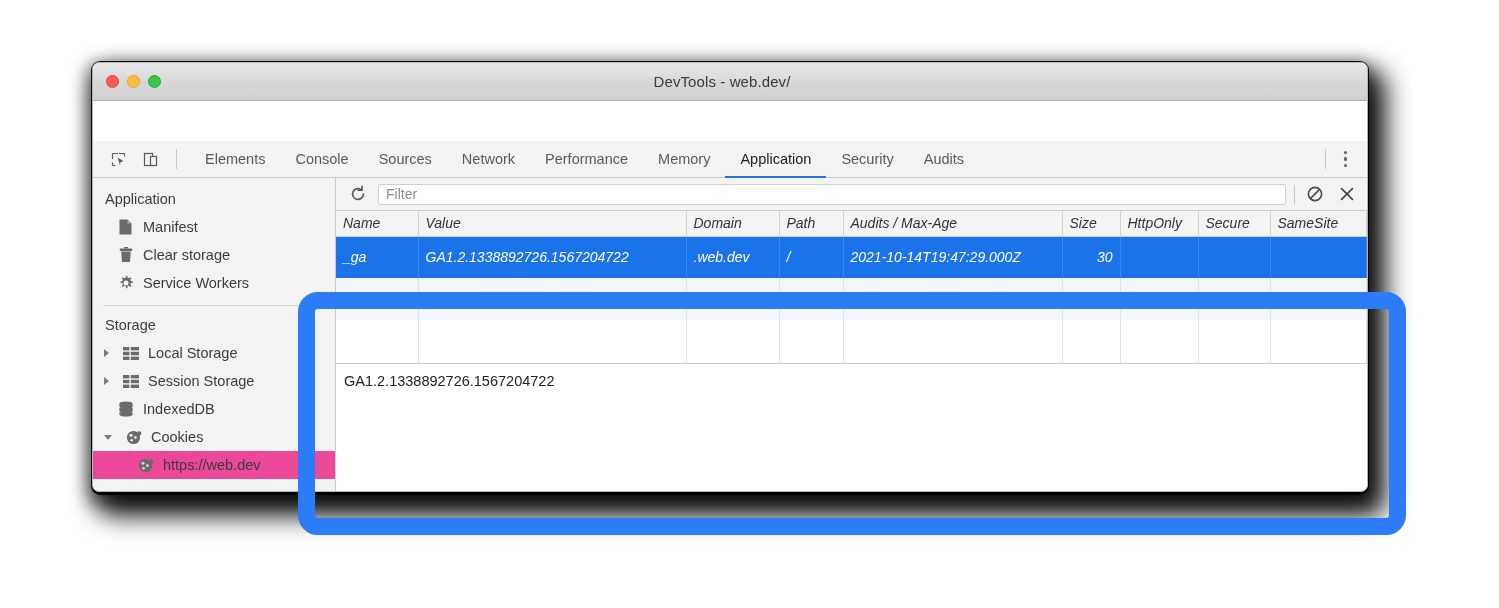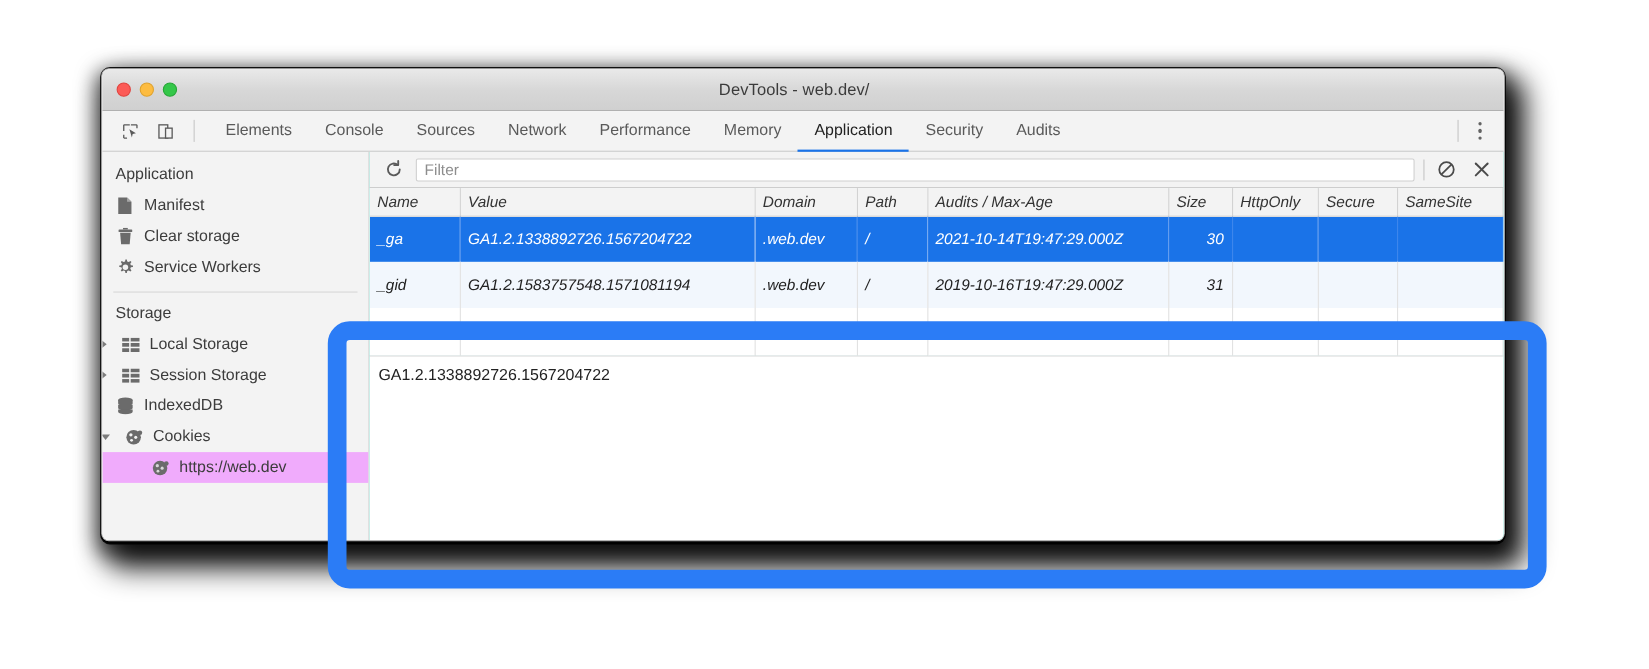--- a/index.html
+++ b/index.html
@@ -60,20 +60,21 @@
   }
 
   
   .tabbar {
     height: 37px;
     background: #f3f3f3;
     border-bottom: 1px solid #cdcdcd;
     display: flex;
     align-items: stretch;
     position: relative;
+    margin-top: 40px;
   }
   .tb-icons { display: flex; align-items: center; padding: 0 6px 0 12px; gap: 6px; }
   .tb-icon {
     width: 26px; height: 26px;
     display: flex; align-items: center; justify-content: center;
     border-radius: 3px;
   }
   .tb-sep { width: 1px; height: 20px; background: #c6c6c6; align-self: center; margin: 0 7px; }
   .tabs { display: flex; align-items: stretch; }
   .tab {
@@ -115,28 +116,28 @@
     overflow: hidden;
   }
   .sb-group-title {
     padding: 5px 0 6px 12px;
     font-size: 14.5px;
     color: #3c3c3c;
   }
   .sb-item {
     display: flex; align-items: center;
     height: 28px;
-    padding-left: 12px;
+    padding-left: 24px;
     gap: 9px;
     font-size: 14.5px;
     color: #3c3c3c;
     white-space: nowrap;
   }
   .sb-item.child { padding-left: 44px; }
-  .sb-item.selected { background: #f0abfc; }
+  .sb-item.selected { background: #ec4899; }
   .sb-arrow {
     width: 0; height: 0;
     border-left: 5px solid #7b7b7b;
     border-top: 4px solid transparent;
     border-bottom: 4px solid transparent;
     margin-left: -13px;
     margin-right: 4px;
     flex: none;
   }
   .sb-arrow.open {

